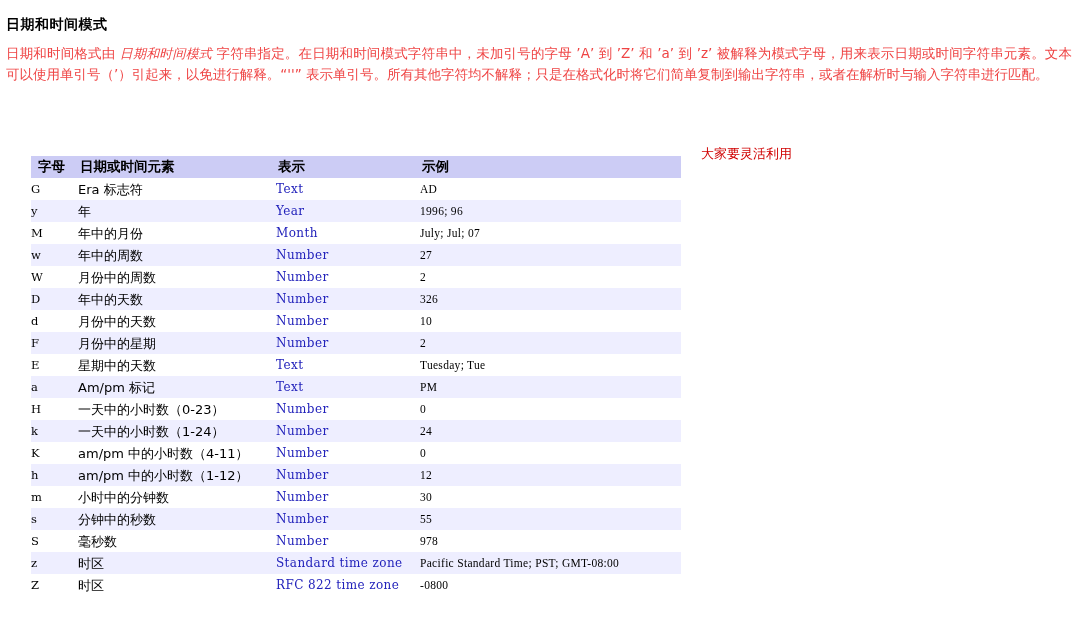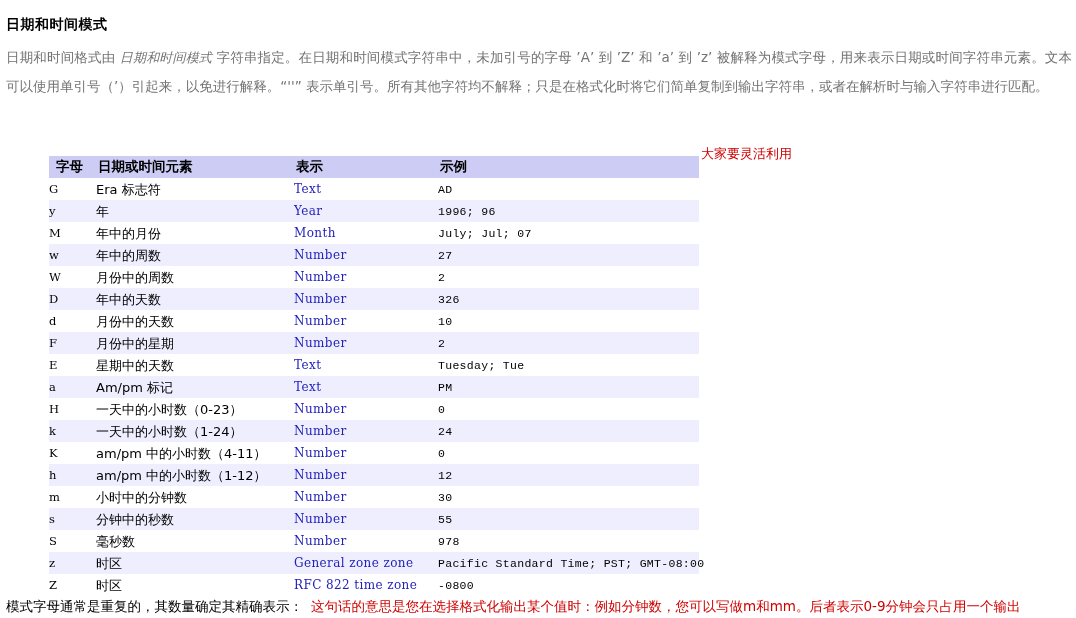--- a/index.html
+++ b/index.html
@@ -32,22 +32,22 @@
     letter-spacing: 0.5px;
     line-height: 18px;
     white-space: nowrap;
   }
 
   
   .para {
     position: absolute;
     font-family: "DejaVu Sans", sans-serif;
     font-size: 13.5px;
-    line-height: 28px;
-    color: #737373;
+    line-height: 20px;
+    color: #ef4444;
     text-align: justify;
   }
   #para1 {
     left: 6px;
     top: 43px;
     width: 1066px;
   }
   #para2 {
     left: 6px;
     top: 118px;
@@ -66,21 +66,21 @@
     top: 145px;
     font-family: "DejaVu Sans", sans-serif;
     font-size: 13px;
     color: #d00000;
     white-space: nowrap;
   }
 
   
   .pattern-table {
     position: absolute;
-    left: 49px;
+    left: 31px;
     top: 156px;
     width: 650px;
     border-collapse: collapse;
     table-layout: fixed;
     font-size: 13px;
   }
   .pattern-table col.c-letter  { width: 47px; }
   .pattern-table col.c-element { width: 198px; }
   .pattern-table col.c-present { width: 144px; }
   .pattern-table col.c-example { width: 261px; }
@@ -126,21 +126,21 @@
   }
   td.cell-present .lnk {
     font-family: "DejaVu Serif", serif;
     font-size: 12px;
     color: #2222bb;
     letter-spacing: 0.4px;
     cursor: pointer;
     white-space: nowrap;
   }
   td.cell-example {
-    font-family: Liberation Mono, monospace;
+    font-family: Liberation Serif, serif;
     font-size: 11.5px;
     padding-left: 2px;
     letter-spacing: 0.3px;
     white-space: nowrap;
   }
 
   
   .bottom-line {
     position: absolute;
     left: 6px;
@@ -282,27 +282,26 @@
         </tr>
         <tr class="plain">
           <td class="cell-letter">S</td>
           <td class="cell-element">毫秒数</td>
           <td class="cell-present"><span class="lnk">Number</span></td>
           <td class="cell-example">978</td>
         </tr>
         <tr class="alt">
           <td class="cell-letter">z</td>
           <td class="cell-element">时区</td>
-          <td class="cell-present"><span class="lnk">General zone zone</span></td>
+          <td class="cell-present"><span class="lnk">Standard time zone</span></td>
           <td class="cell-example">Pacific Standard Time; PST; GMT-08:00</td>
         </tr>
         <tr class="plain">
           <td class="cell-letter">Z</td>
           <td class="cell-element">时区</td>
           <td class="cell-present"><span class="lnk">RFC 822 time zone</span></td>
           <td class="cell-example">-0800</td>
         </tr>
       </tbody>
   </table>
 
-  <div class="bottom-line"><span class="black-part">模式字母通常是重复的，其数量确定其精确表示：</span><span class="red-part">这句话的意思是您在选择格式化输出某个值时：例如分钟数，您可以写做m和mm。后者表示0-9分钟会只占用一个输出</span></div>
 
 </div>
 
 </body></html>

